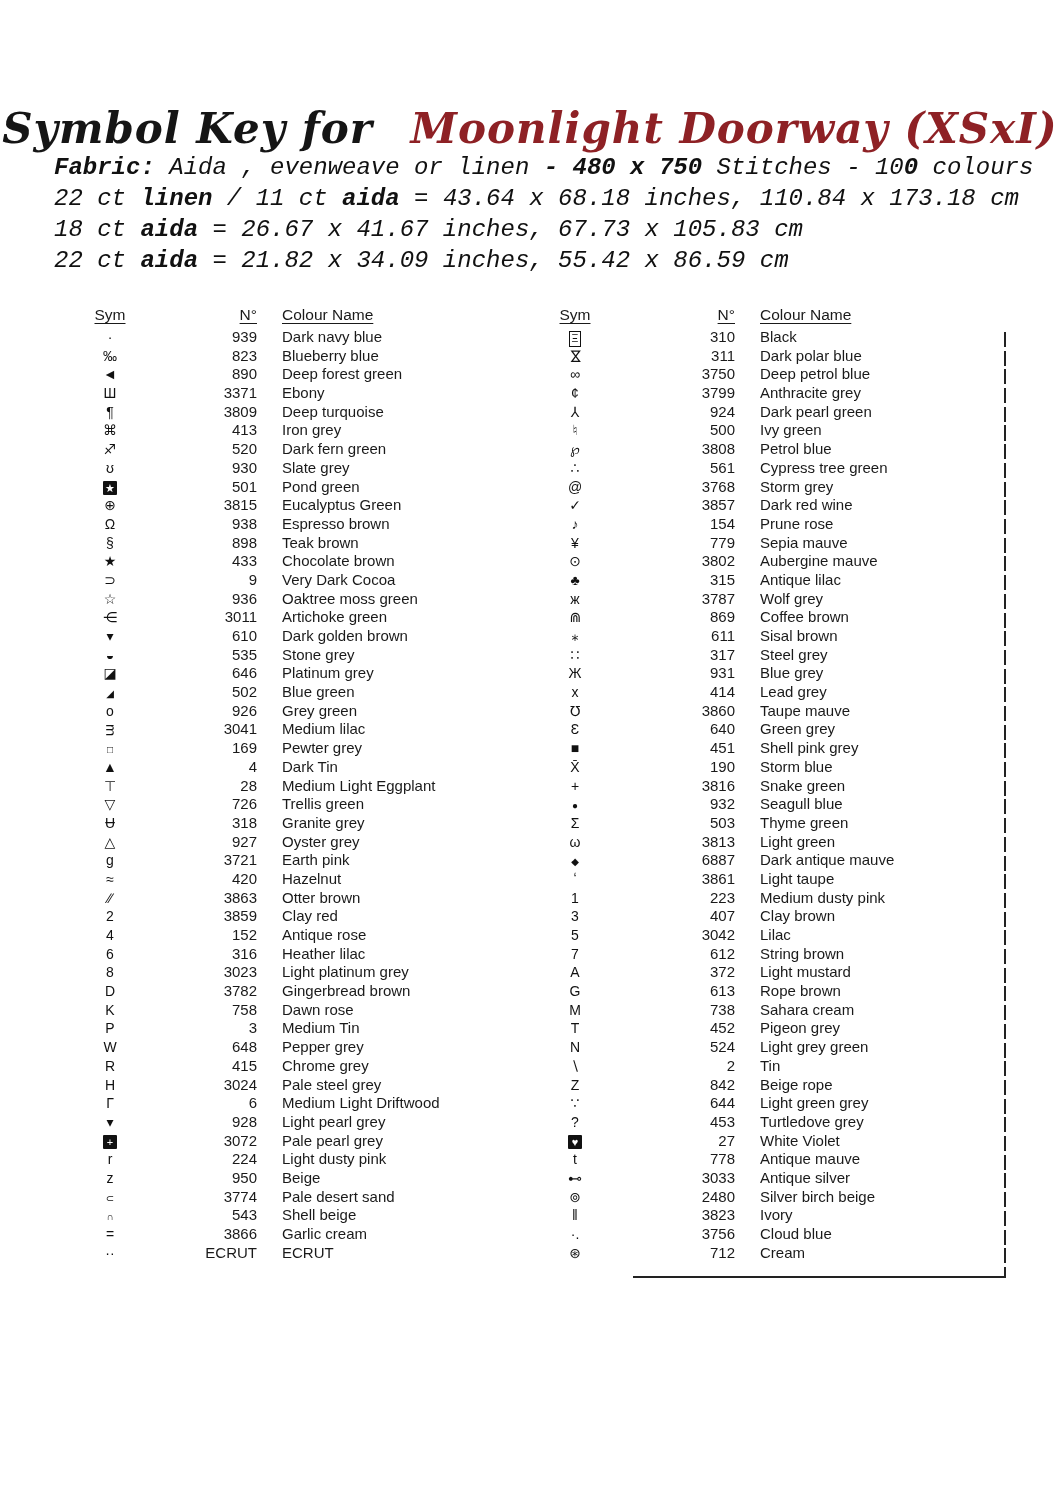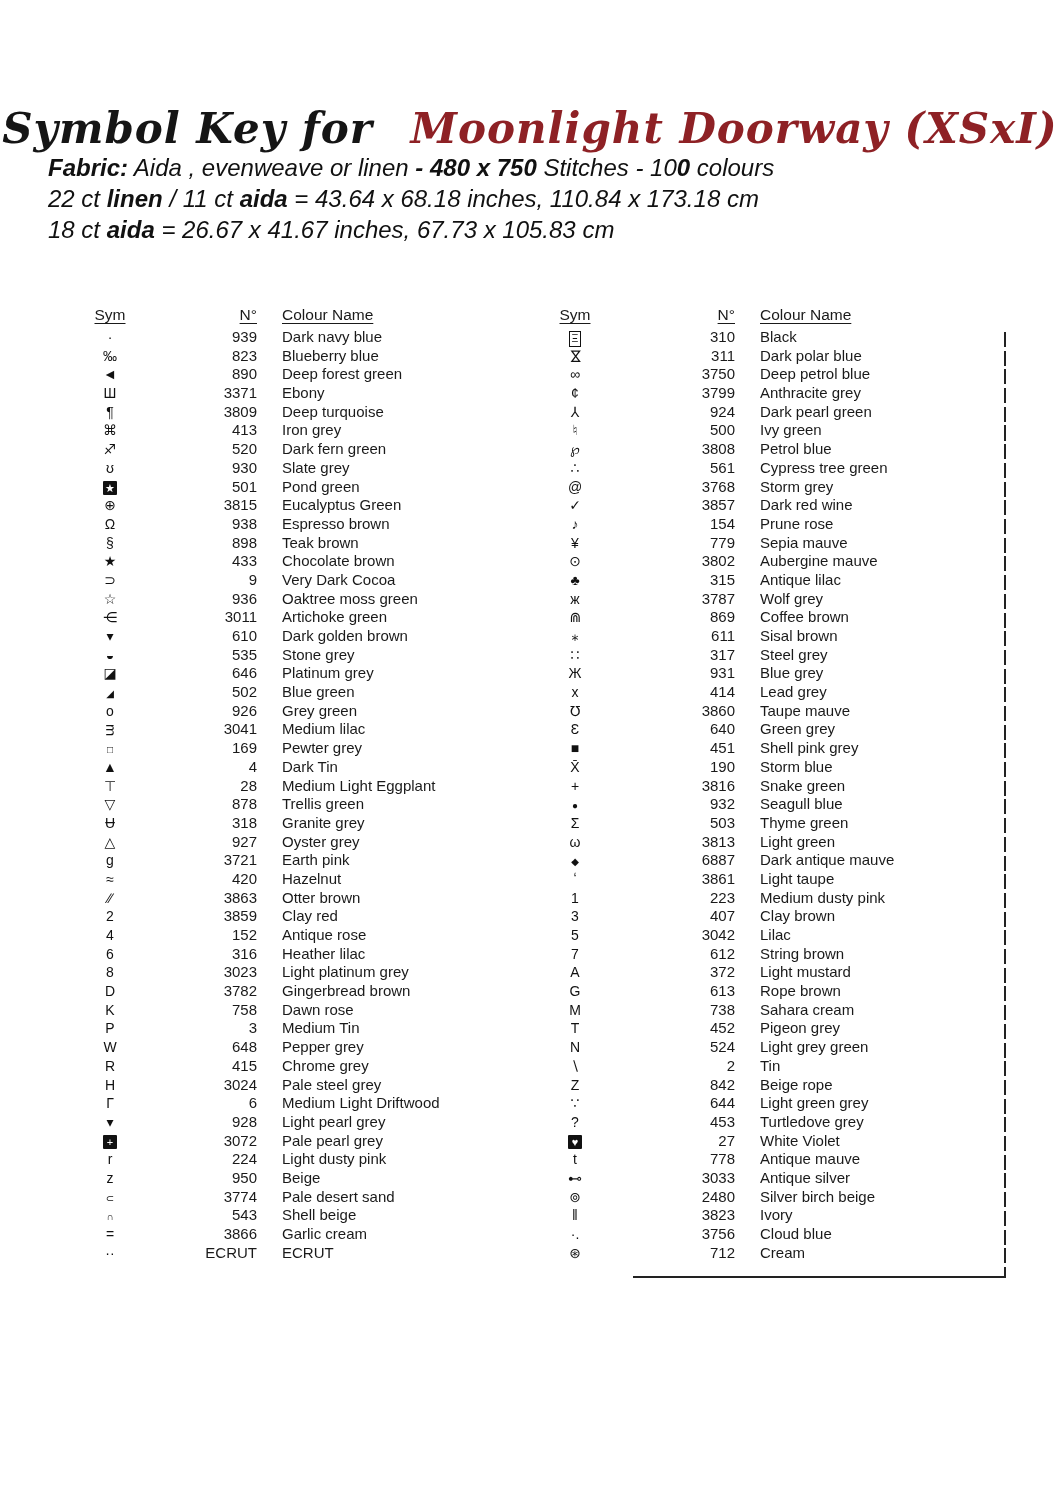--- a/index.html
+++ b/index.html
@@ -5,22 +5,22 @@
   html,body{margin:0;padding:0;background:#ffffff;}
   .page{position:relative;width:1060px;height:1500px;background:#ffffff;overflow:hidden;
         font-family:"Liberation Sans","DejaVu Sans",sans-serif;color:#1a1a1a;}
   
   .title{position:absolute;top:104px;left:0;width:1060px;text-align:center;
          font-family:"DejaVu Serif","Liberation Serif",serif;font-style:italic;font-weight:700;
          font-size:42px;letter-spacing:1px;white-space:nowrap;}
   .t-black{color:#151515;}
   .t-red{margin-left:22px;}
   
-  .fabric{position:absolute;top:152px;left:48px;width:990px;
-          font-family:Liberation Sans, sans-serif;font-style:italic;
+  .fabric{position:absolute;top:152px;left:54px;width:990px;
+          font-family:Liberation Mono, monospace;font-style:italic;
           font-size:24px;line-height:31px;color:#111;}
   .fline .b{font-weight:700;}
   
   .keytable{position:absolute;top:306px;}
   .kt-left{left:60px;width:460px;}
   .kt-right{left:525px;width:480px;}
   .khead,.krow{display:grid;align-items:baseline;}
   .kt-left .khead,.kt-left .krow{grid-template-columns:100px 97px auto;}
   .kt-right .khead,.kt-right .krow{grid-template-columns:100px 110px auto;}
   .khead{height:22px;font-weight:400;font-size:15.5px;}
@@ -50,20 +50,21 @@
 
   <div class="title">
     <span class="t-black" style="color: rgb(21, 21, 21);">Symbol Key for</span>
     <span class="t-red" style="color: rgb(142, 33, 37);">Moonlight Doorway (XSxI)</span>
   </div>
 
   <div class="fabric" id="fabric">
       <div class="fline"><span class="b">Fabric:</span><span>  Aida , evenweave or  linen </span><span class="b">- 480 x 750</span><span> Stitches - 10</span><span class="b">0</span><span> colours</span></div>
       <div class="fline"><span>22 ct </span><span class="b">linen</span><span> / 11 ct </span><span class="b">aida</span><span> = 43.64 x 68.18 inches, 110.84 x 173.18 cm</span></div>
       <div class="fline"><span>18 ct </span><span class="b">aida</span><span>  = 26.67 x 41.67 inches, 67.73 x 105.83 cm</span></div>
+      <div class="fline"><span>22 ct </span><span class="b">aida</span><span> = 21.82 x 34.09 inches, 55.42 x 86.59 cm</span></div>
     </div>
 
   <div class="keytable kt-left">
     <div class="khead">
       <span class="h-sym">Sym</span>
       <span class="h-num">N°</span>
       <span class="h-name">Colour Name</span>
     </div>
     <div class="krows" id="krows0">
         <div class="krow">
@@ -186,21 +187,21 @@
           <span class="knum">4</span>
           <span class="kname">Dark Tin</span>
         </div>
         <div class="krow">
           <span class="ksym">⊤</span>
           <span class="knum">28</span>
           <span class="kname">Medium Light Eggplant</span>
         </div>
         <div class="krow">
           <span class="ksym">▽</span>
-          <span class="knum">878</span>
+          <span class="knum">726</span>
           <span class="kname">Trellis green</span>
         </div>
         <div class="krow">
           <span class="ksym">Ʉ</span>
           <span class="knum">318</span>
           <span class="kname">Granite grey</span>
         </div>
         <div class="krow">
           <span class="ksym">△</span>
           <span class="knum">927</span>

